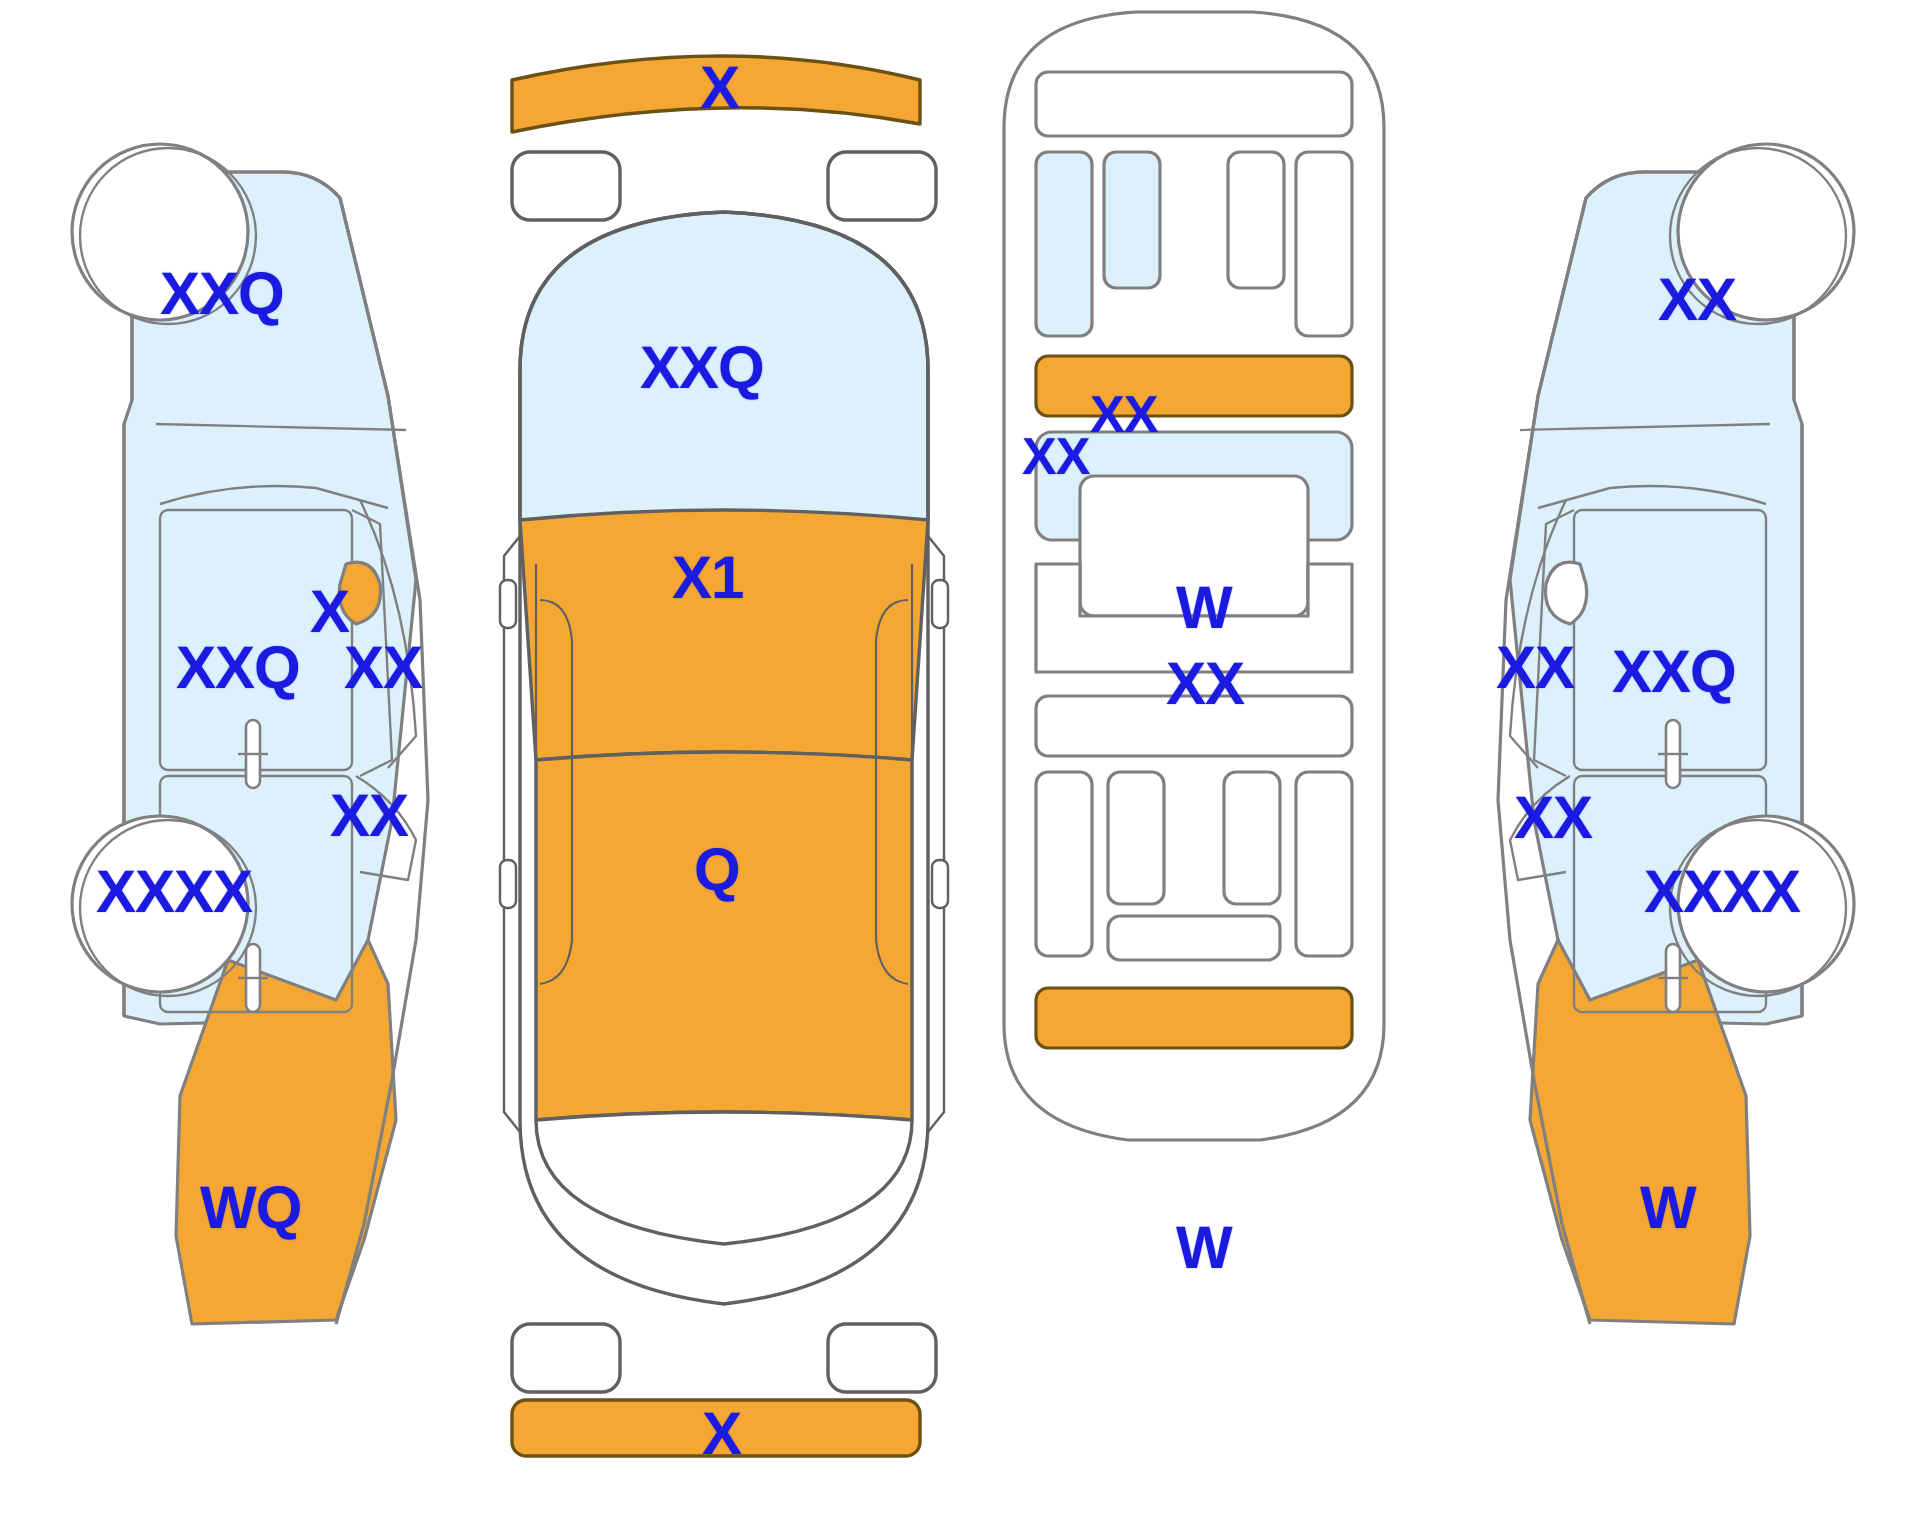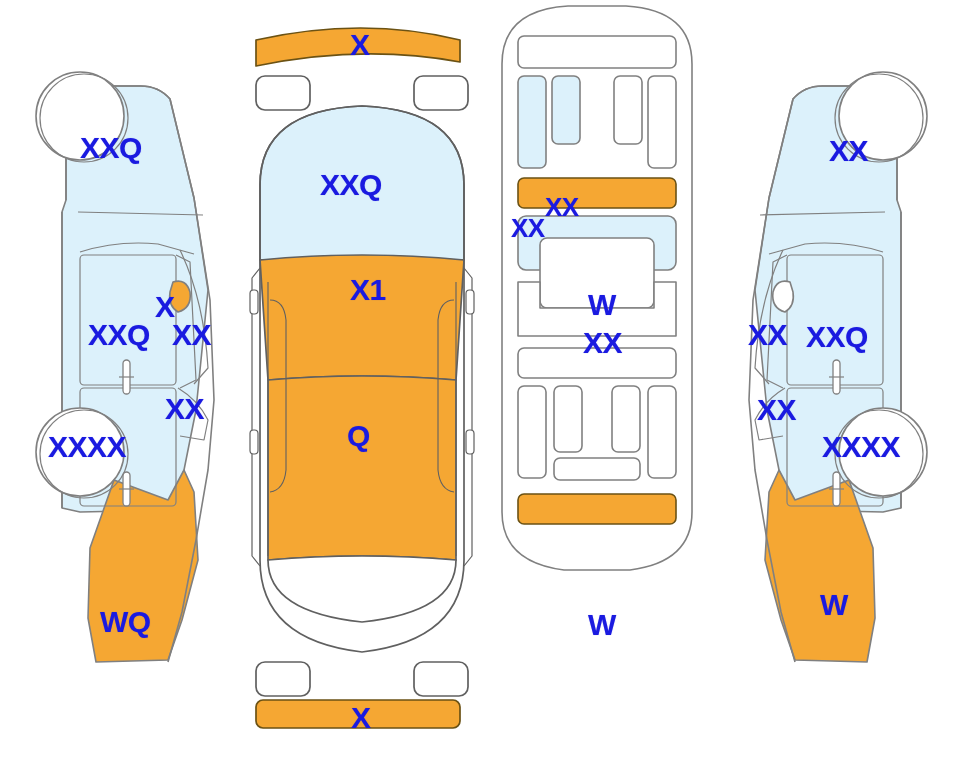--- a/index.html
+++ b/index.html
@@ -190,24 +190,24 @@
     </svg>
   </div>
 
   <div id="annotation-layer">
       <span class="annotation" style="left: 80px; top: 133px;">XXQ</span>
       <span class="annotation" style="left: 88px; top: 320px;">XXQ</span>
       <span class="annotation" style="left: 155px; top: 292px;">X</span>
       <span class="annotation" style="left: 172px; top: 320px;">XX</span>
       <span class="annotation" style="left: 165px; top: 394px;">XX</span>
       <span class="annotation" style="left: 48px; top: 432px;">XXXX</span>
-      <span class="annotation" style="left: 100px; top: 607px;">WQ</span>
+      <span class="annotation" style="left: 100px; top: 590px;">WQ</span>
       <span class="annotation" style="left: 350px; top: 30px;">X</span>
       <span class="annotation" style="left: 320px; top: 170px;">XXQ</span>
-      <span class="annotation" style="left: 350px; top: 275px;">X1</span>
+      <span class="annotation" style="left: 336px; top: 275px;">X1</span>
       <span class="annotation" style="left: 347px; top: 421px;">Q</span>
       <span class="annotation" style="left: 351px; top: 703px;">X</span>
       <span class="annotation sm" style="left: 511px; top: 215px;">XX</span>
       <span class="annotation sm" style="left: 545px; top: 194px;">XX</span>
       <span class="annotation" style="left: 588px; top: 290px;">W</span>
       <span class="annotation" style="left: 583px; top: 328px;">XX</span>
       <span class="annotation" style="left: 588px; top: 610px;">W</span>
       <span class="annotation" style="left: 829px; top: 136px;">XX</span>
       <span class="annotation" style="left: 748px; top: 320px;">XX</span>
       <span class="annotation" style="left: 806px; top: 322px;">XXQ</span>

